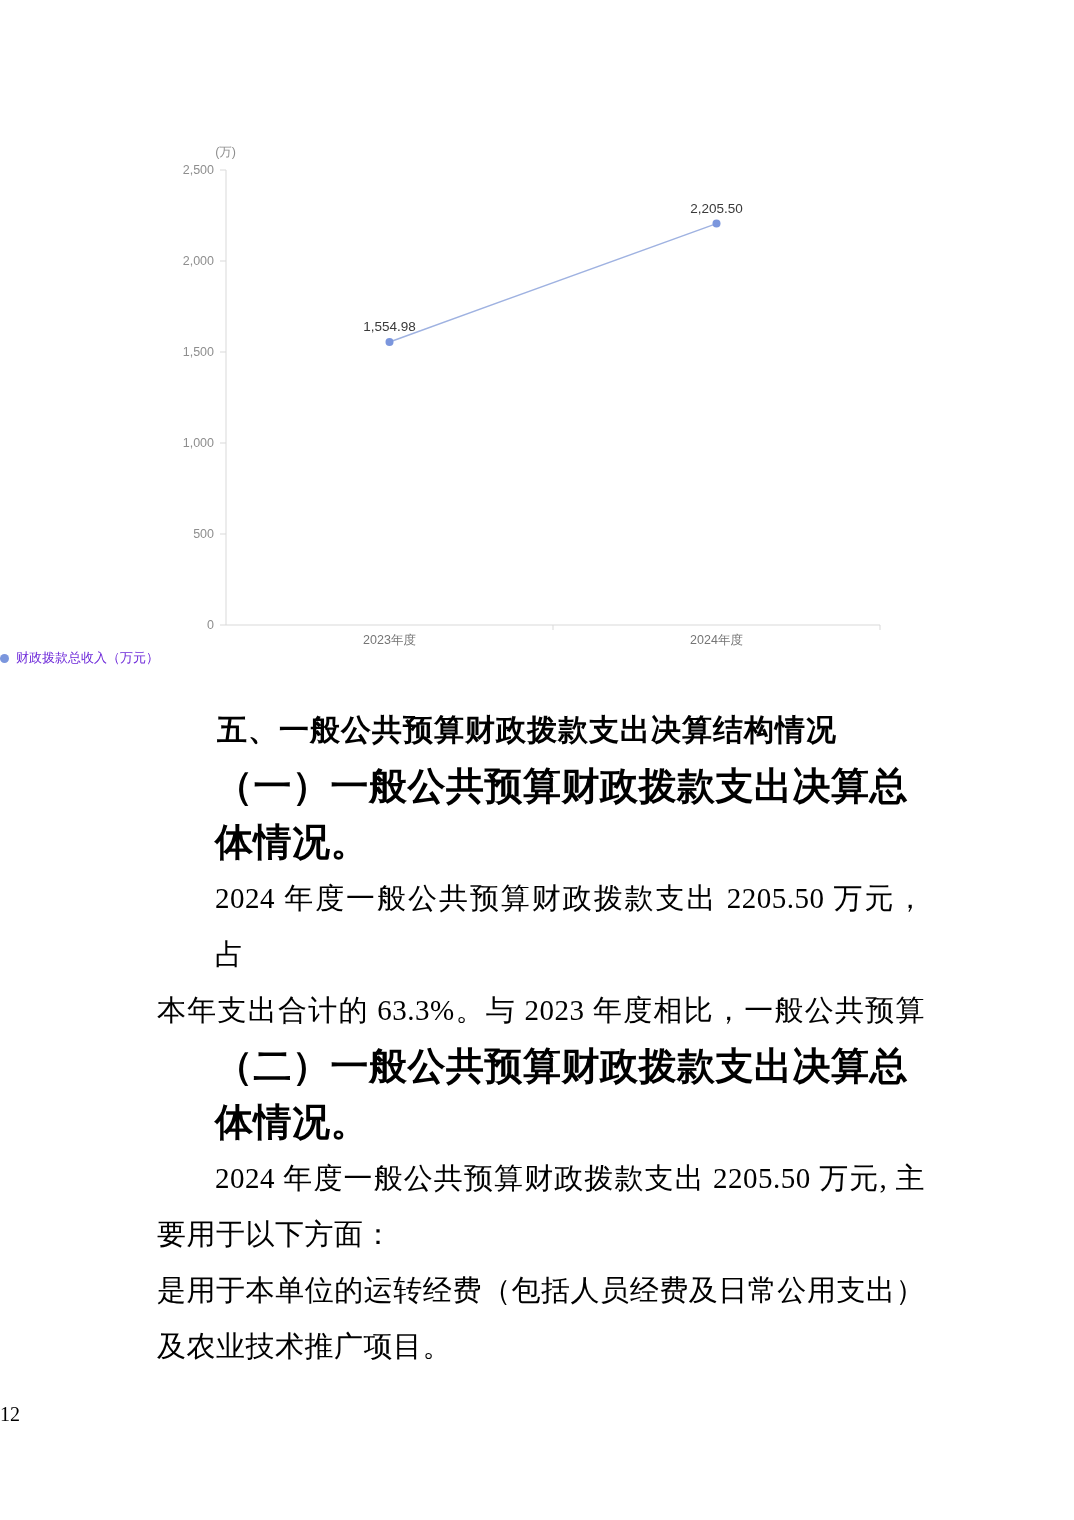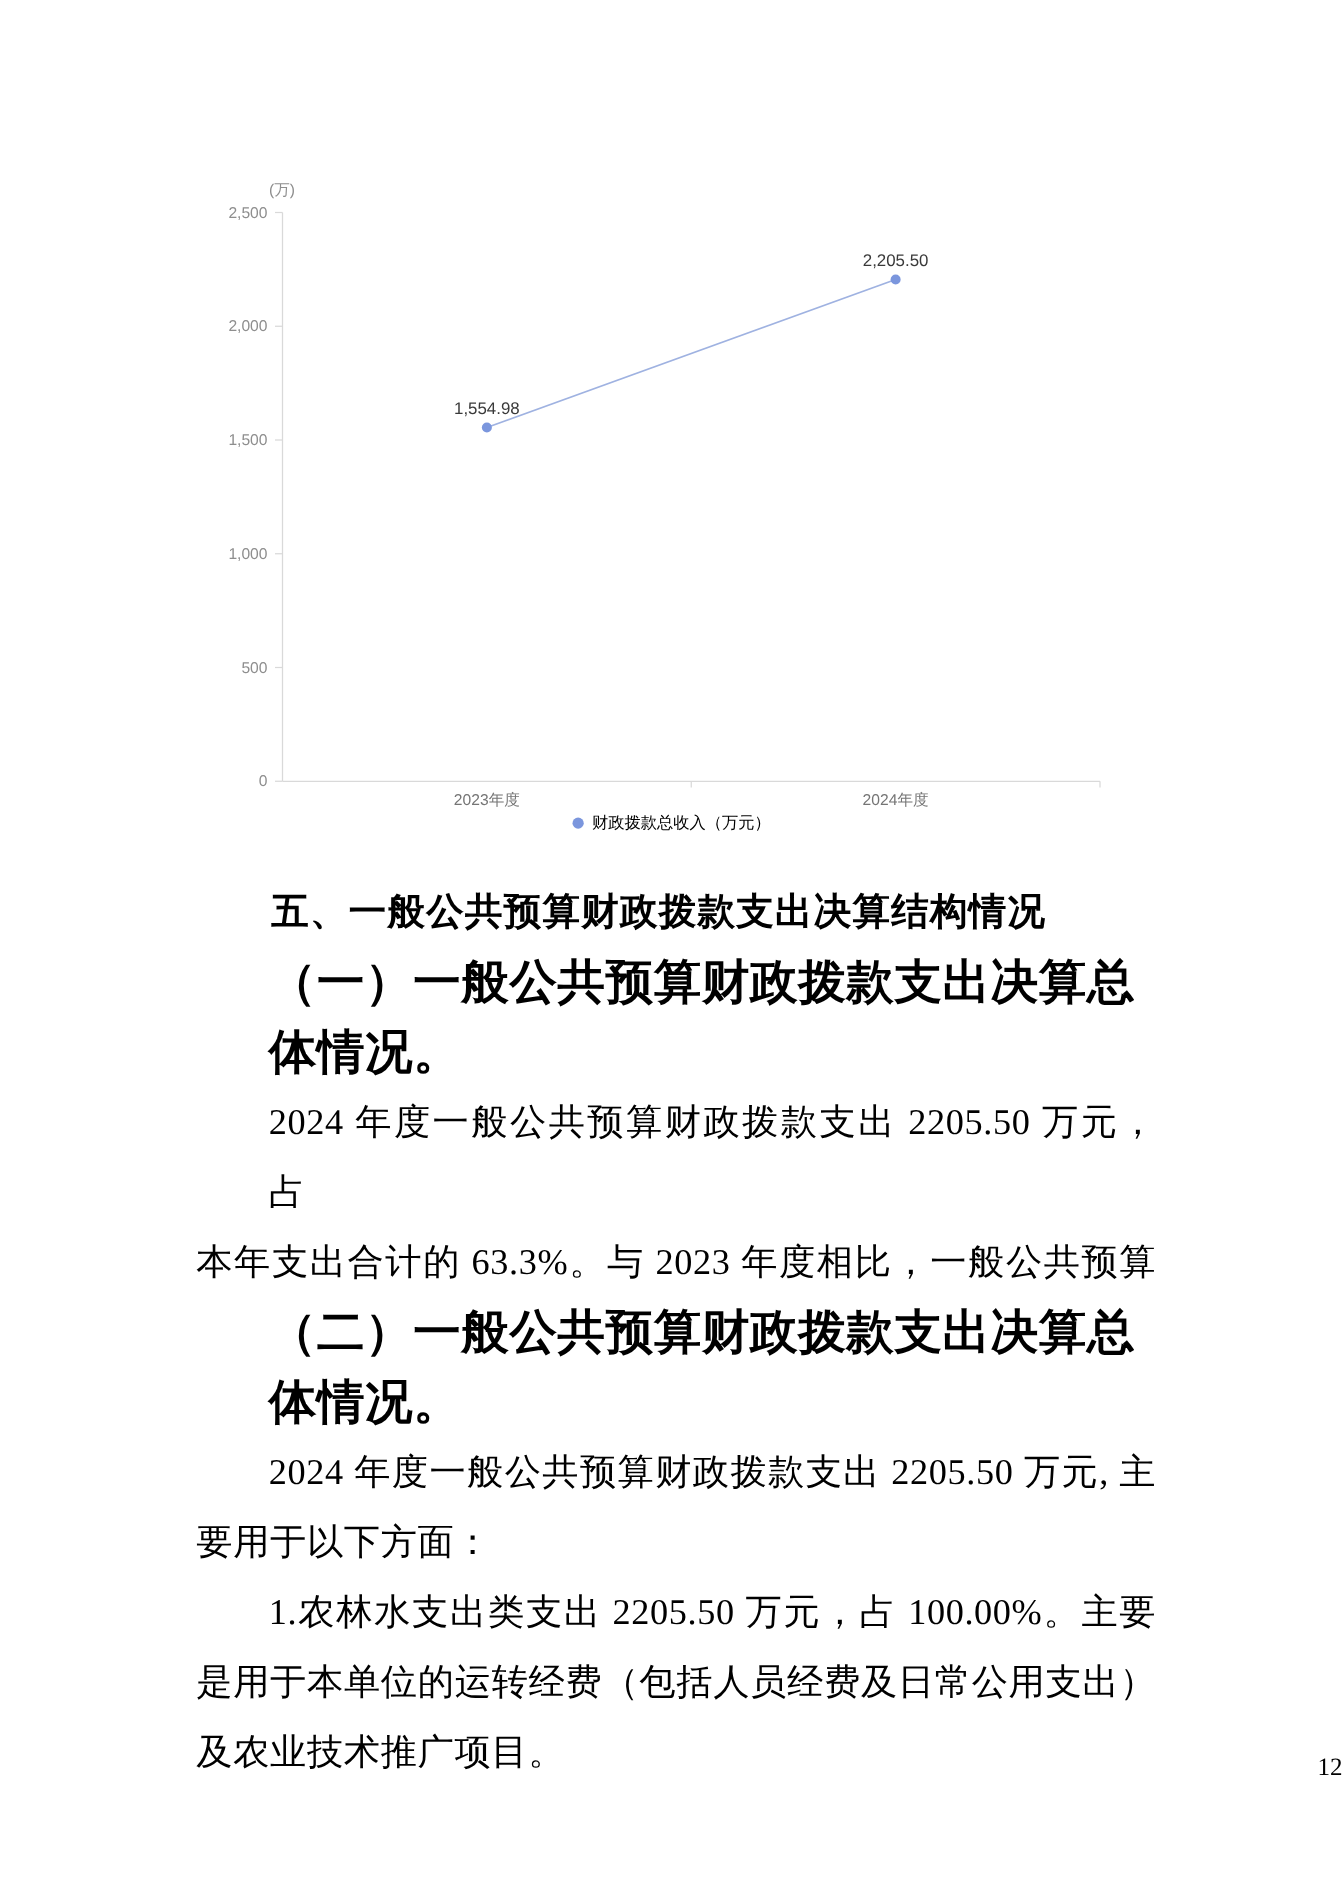--- a/index.html
+++ b/index.html
@@ -3,32 +3,32 @@
 <meta charset="utf-8">
 <style>
   html,body{margin:0;padding:0;background:#fff;}
   .page{position:relative;width:1074px;height:1520px;background:#ffffff;overflow:hidden;
         font-family:"Liberation Serif",serif;color:#000;}
   
   .chart-wrap{position:absolute;left:0;top:0;width:1074px;height:700px;}
   .chart-svg{position:absolute;left:0;top:0;}
   .chart-svg text{font-family:"Liberation Sans",sans-serif;}
   .legend{position:absolute;left:0;top:649px;width:1074px;display:flex;
-          justify-content:center;align-items:center;gap:7px;
-          font-family:"Liberation Sans",sans-serif;font-size:13px;color:#000000;}
+          align-items:center;gap:7px;
+          font-family:"Liberation Sans",sans-serif;font-size:13px;color:#6d28d9;}
   .legend-dot{width:9px;height:9px;border-radius:50%;display:inline-block;}
   
   .doc{position:absolute;left:157px;top:702px;width:768px;}
   .doc-heading{margin:0;font-family:"Liberation Sans",sans-serif;font-weight:bold;
                font-size:30px;line-height:56px;padding-left:60px;letter-spacing:1px;}
   .line{font-size:29px;line-height:56px;letter-spacing:0.5px;}
   .sub{font-weight:bold;padding-left:58px;font-size:38px;}
   .indent{padding-left:58px;}
   .fill{text-align:justify;text-align-last:justify;}
-  .page-number{position:absolute;left:0;top:1402px;width:1074px;text-align:right;
+  .page-number{position:absolute;left:0;top:1402px;width:1074px;text-align:left;
                font-size:20px;line-height:24px;color:#000;}
 </style>
 </head>
 <body>
 
 <div class="page">
 
   <div class="chart-wrap">
     <svg id="chart-svg" class="chart-svg" width="1074" height="700" viewBox="0 0 1074 700">
         <line x1="226" y1="170" x2="226" y2="625" stroke="#d9d9d9" stroke-width="1"></line>
@@ -63,19 +63,18 @@
   </div>
 
   <div class="doc">
     <h2 class="doc-heading">五、一般公共预算财政拨款支出决算结构情况</h2>
     <div class="line sub">（一）一般公共预算财政拨款支出决算总体情况。</div>
     <div class="line indent fill">2024 年度一般公共预算财政拨款支出 2205.50 万元，占</div>
     <div class="line fill">本年支出合计的 63.3%。与 2023 年度相比，一般公共预算</div>
     <div class="line sub">（二）一般公共预算财政拨款支出决算总体情况。</div>
     <div class="line indent fill">2024 年度一般公共预算财政拨款支出 2205.50 万元, 主</div>
     <div class="line">要用于以下方面：</div>
-    <div class="line indent fill">1.农林水支出类支出 2205.50 万元，占 100.00%。主要</div>
     <div class="line fill">是用于本单位的运转经费（包括人员经费及日常公用支出）</div>
     <div class="line">及农业技术推广项目。</div>
   </div>
 
   <div class="page-number">12</div>
 </div>
 
 </body></html>

